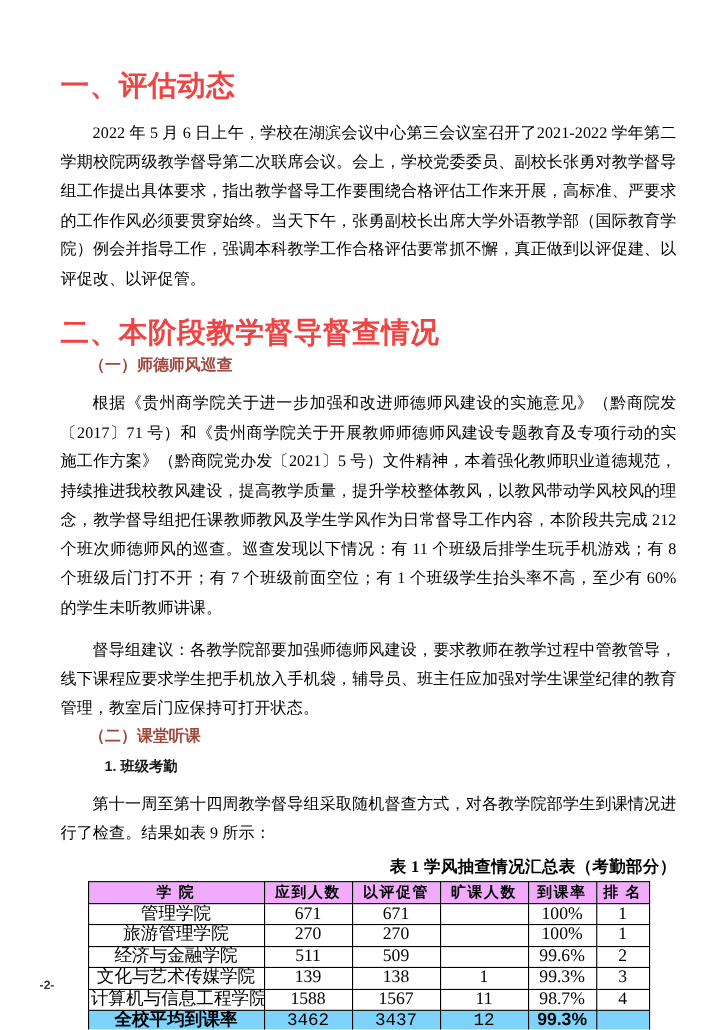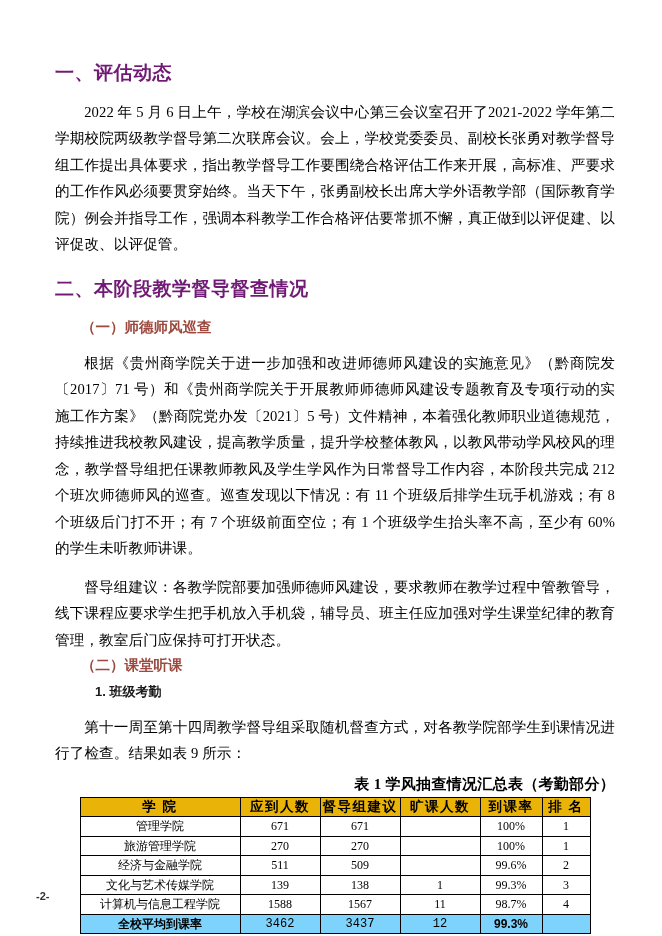--- a/index.html
+++ b/index.html
@@ -21,29 +21,29 @@
     width: 662px;
     height: 936px;
     box-sizing: border-box;
     padding: 60px 47px 0 55px;
   }
 
   
   .h1 {
     font-family: "Liberation Sans", "DejaVu Sans", sans-serif;
     font-weight: bold;
-    font-size: 19px;
-    color: #701a75;
+    font-size: 26px;
+    color: #ef4444;
     letter-spacing: 0.5px;
     margin: 0 0 13px 0;
     line-height: 1.35;
   }
   .h1.second {
     margin-top: 18px;
-    margin-bottom: 16px;
+    margin-bottom: 2px;
   }
   .h2 {
     font-family: "Liberation Sans", "DejaVu Sans", sans-serif;
     font-weight: bold;
     font-size: 14.5px;
     color: #9C4A3F;
     margin: 0 0 8px 0;
     padding-left: 26px;
     line-height: 1.4;
   }
@@ -87,28 +87,28 @@
   table.data th, table.data td {
     border: 1px solid #000;
     text-align: center;
     height: 18.5px;
     padding: 0 2px;
     line-height: 18.5px;
     white-space: nowrap;
     overflow: hidden;
   }
   table.data thead th {
-    background: #eab308;
+    background: #f0abfc;
     font-family: "Liberation Sans", "DejaVu Sans", sans-serif;
     font-weight: bold;
     font-size: 13.5px;
     letter-spacing: 1.5px;
   }
   table.data tbody td {
-    font-size: 12px;
+    font-size: 16px;
   }
   table.data tbody tr.total td {
     background: #7dd3fc;
     font-family: "Liberation Sans", "DejaVu Sans", sans-serif;
     font-weight: bold;
   }
   table.data tbody tr.total td.plain {
     font-family: Liberation Mono, monospace;
     font-weight: normal;
   }
@@ -176,21 +176,21 @@
       <col class="c-expected">
       <col class="c-actual">
       <col class="c-absent">
       <col class="c-rate">
       <col class="c-rank">
     </colgroup>
     <thead>
       <tr>
         <th>学  院</th>
         <th>应到人数</th>
-        <th>督导组建议</th>
+        <th>以评促管</th>
         <th>旷课人数</th>
         <th>到课率</th>
         <th>排 名</th>
       </tr>
     </thead>
     <tbody>
       <tr>
         <td>管理学院</td>
         <td>671</td>
         <td>671</td>

